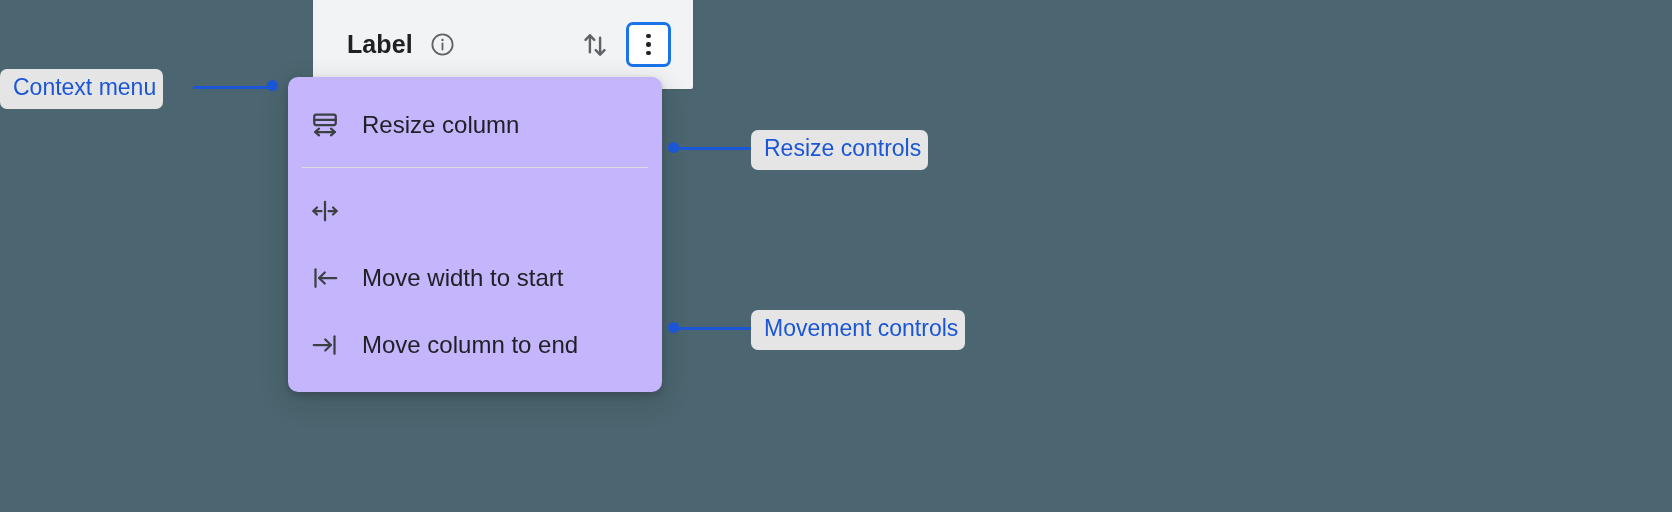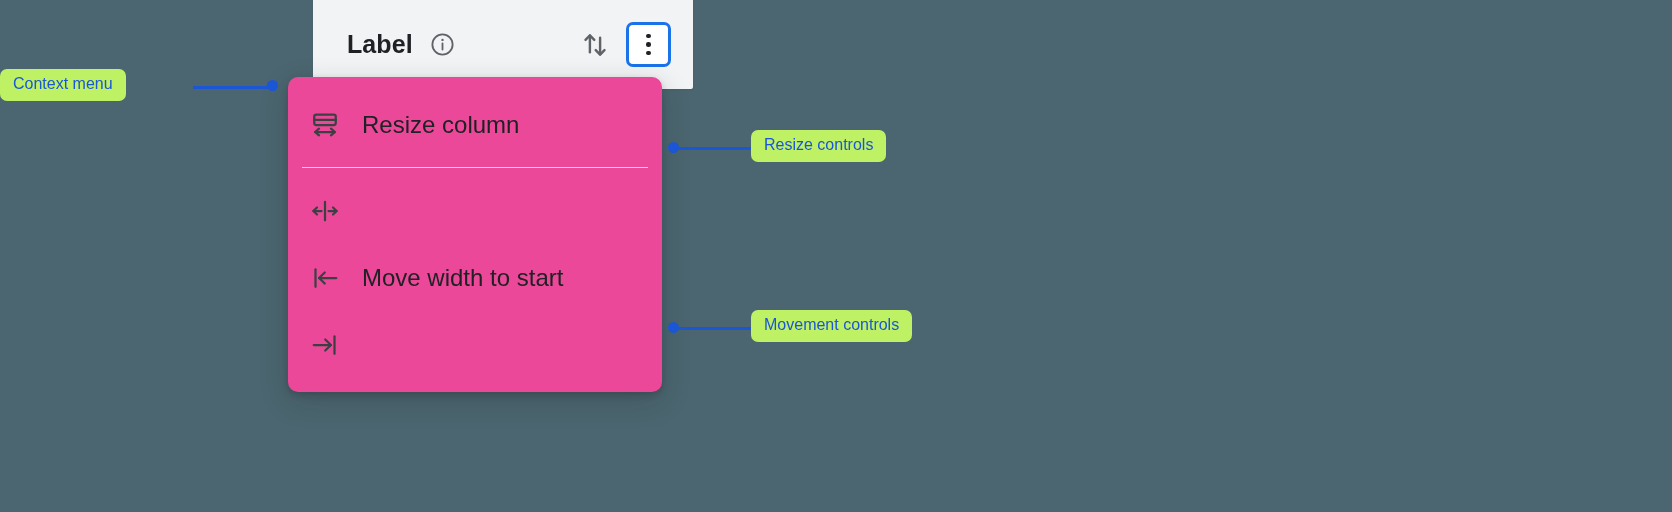--- a/index.html
+++ b/index.html
@@ -82,21 +82,21 @@
     border-radius: 50%;
     background: #202124;
   }
 
   
   .menu {
     position: absolute;
     left: 288px;
     top: 77px;
     width: 374px;
-    background: #ec4899;
+    background: #c4b5fd;
     border-radius: 10px;
     box-shadow: 0 3px 6px rgba(32,33,36,.22), 0 9px 28px rgba(32,33,36,.22);
     padding: 14px 0 14px 0;
     box-sizing: border-box;
   }
   .menu-item {
     display: flex;
     align-items: center;
     height: 67px;
     padding: 0 22px 0 22px;
@@ -120,25 +120,25 @@
   }
   .menu-divider {
     height: 1px;
     background: #dadce0;
     margin: 9px 14px 9px 14px;
   }
 
   
   .annot {
     position: absolute;
-    background: #bef264;
+    background: #e5e5e5;
     color: #1a56d6;
-    font-size: 16px;
+    font-size: 23px;
     border-radius: 7px;
-    padding: 6px 13px 8px 13px;
+    padding: 6px 7px 8px 13px;
     white-space: nowrap;
     line-height: 1.12;
   }
   .leader {
     position: absolute;
     height: 3px;
     background: #1a56d6;
   }
   .leader-dot {
     position: absolute;
@@ -239,20 +239,21 @@
     </div>
 
     <div class="menu-item">
       <span class="menu-item-icon">
         <svg width="30" height="30" viewBox="0 0 24 24" fill="none" stroke="#3c4043" stroke-width="1.8" stroke-linecap="round" stroke-linejoin="round">
           <line x1="19.6" y1="5.0" x2="19.6" y2="19.0"></line>
           <line x1="3.0" y1="12" x2="16.6" y2="12"></line>
           <polyline points="12.2,7.6 16.7,12 12.2,16.4"></polyline>
         </svg>
       </span>
+      <span class="menu-item-label">Move column to end</span>
     </div>
 
   </div>
 
   <div class="leader" id="leader-context"></div>
   <div class="leader-dot" id="dot-context"></div>
   <div class="annot" id="annot-context">Context menu</div>
 
   <div class="leader" id="leader-resize"></div>
   <div class="leader-dot" id="dot-resize"></div>

